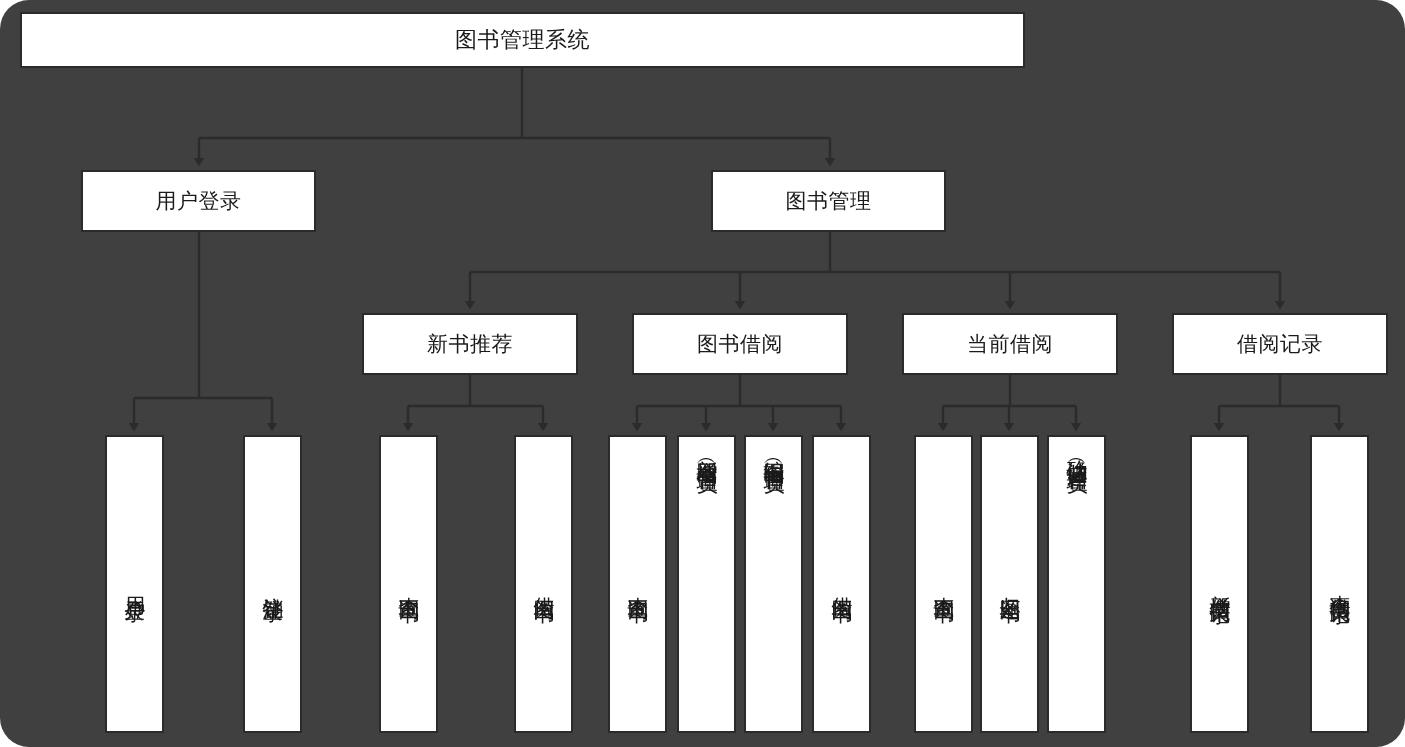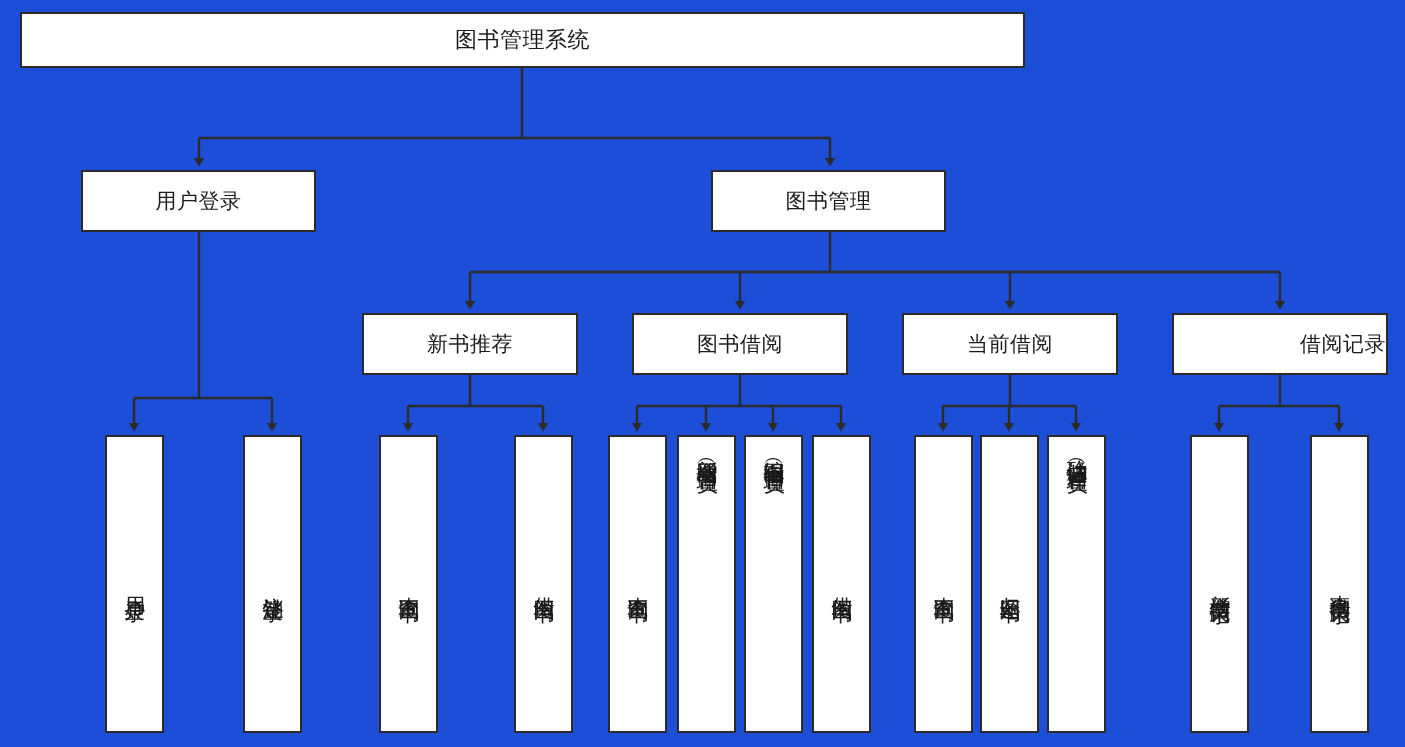--- a/index.html
+++ b/index.html
@@ -8,22 +8,23 @@
     padding: 0;
     background: #ffffff;
   }
   body {
     font-family: "DejaVu Sans", "Liberation Sans", sans-serif;
   }
   #canvas {
     position: relative;
     width: 1405px;
     height: 747px;
-    background: #1d4ed8;
+    background: #404040;
     overflow: hidden;
+    border-radius: 29px;
   }
   #wires {
     position: absolute;
     left: 0;
     top: 0;
     width: 1405px;
     height: 747px;
     pointer-events: none;
   }
   .node {
@@ -148,21 +149,21 @@
 
   <div class="node horiz" style="left:711px; top:170px; width:235px; height:62px;">
     <span class="label">图书管理</span>
   </div>
   <div class="node horiz" style="left:902px; top:313px; width:216px; height:62px;">
     <span class="label">当前借阅</span>
   </div>
   <div class="node horiz" style="left:632px; top:313px; width:216px; height:62px;">
     <span class="label">图书借阅</span>
   </div>
-  <div class="node horiz" style="left:1172px; top:313px; width:216px; height:62px;justify-content:flex-end;">
+  <div class="node horiz" style="left:1172px; top:313px; width:216px; height:62px;">
     <span class="label">借阅记录</span>
   </div>
 
   <div class="node vert mid" style="left:105px; top:435px; width:59px; height:298px;">
     <span class="label">用户登录</span>
   </div>
   <div class="node vert mid" style="left:243px; top:435px; width:59px; height:298px;">
     <span class="label">注销登录</span>
   </div>
 

